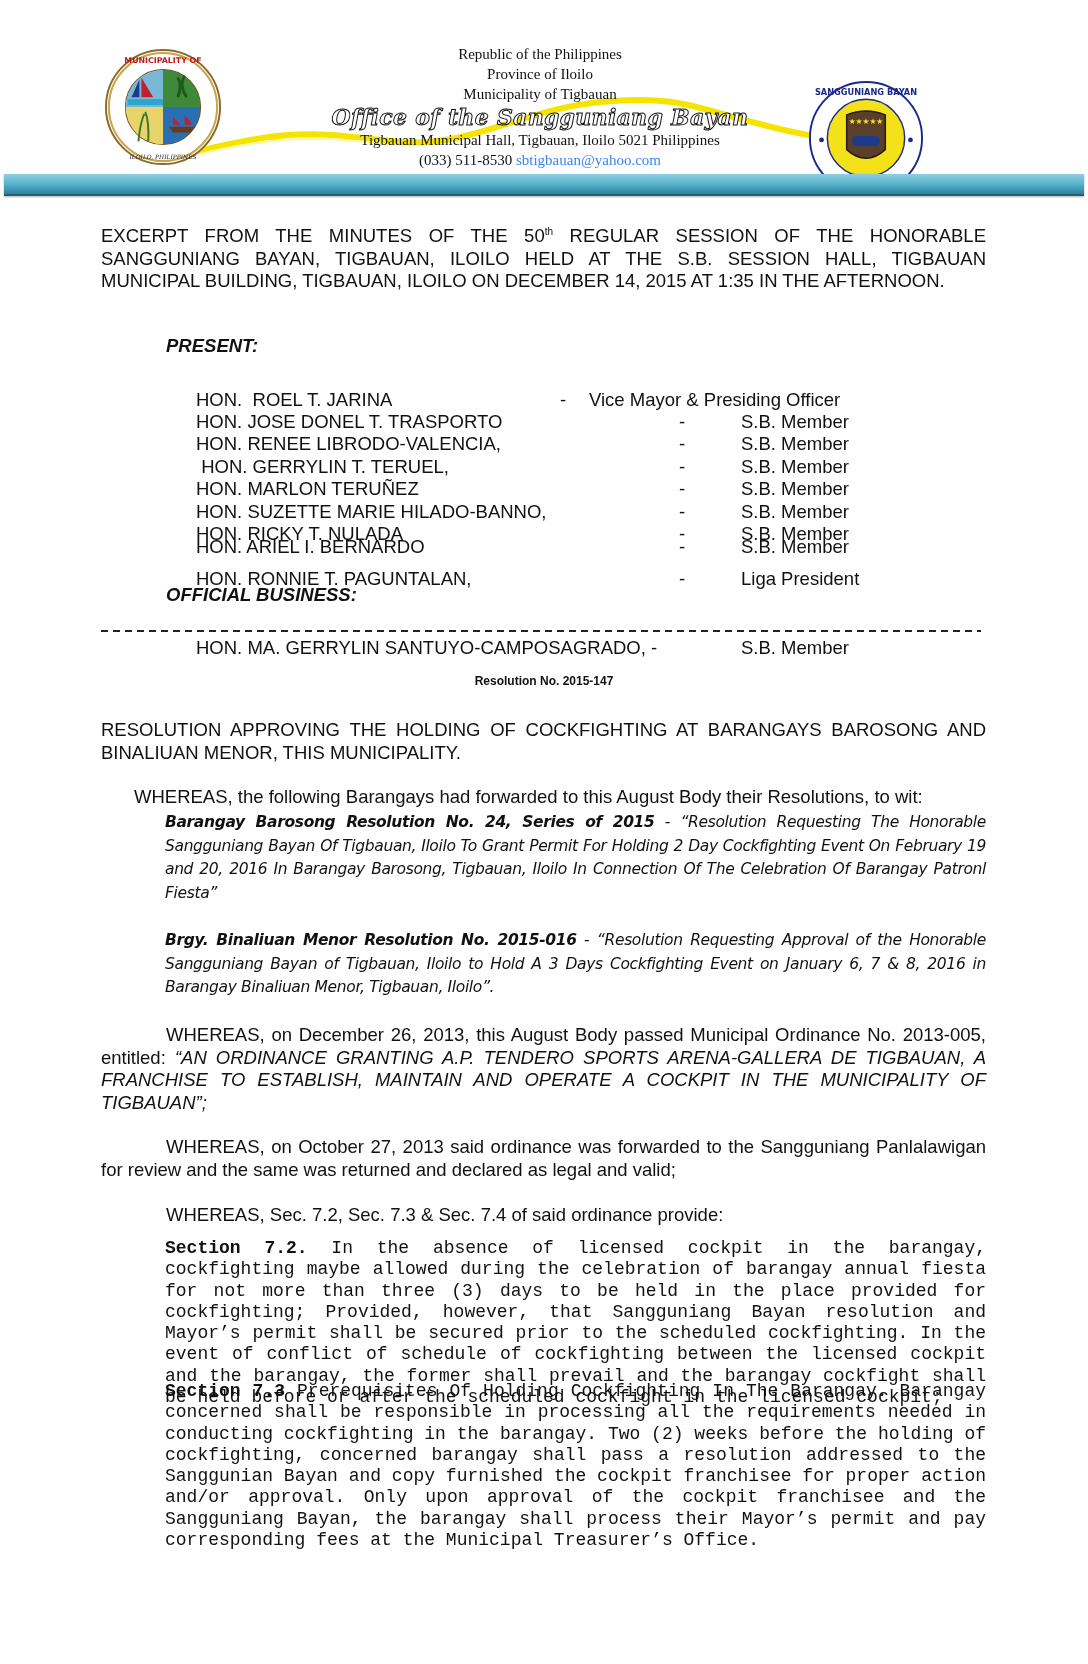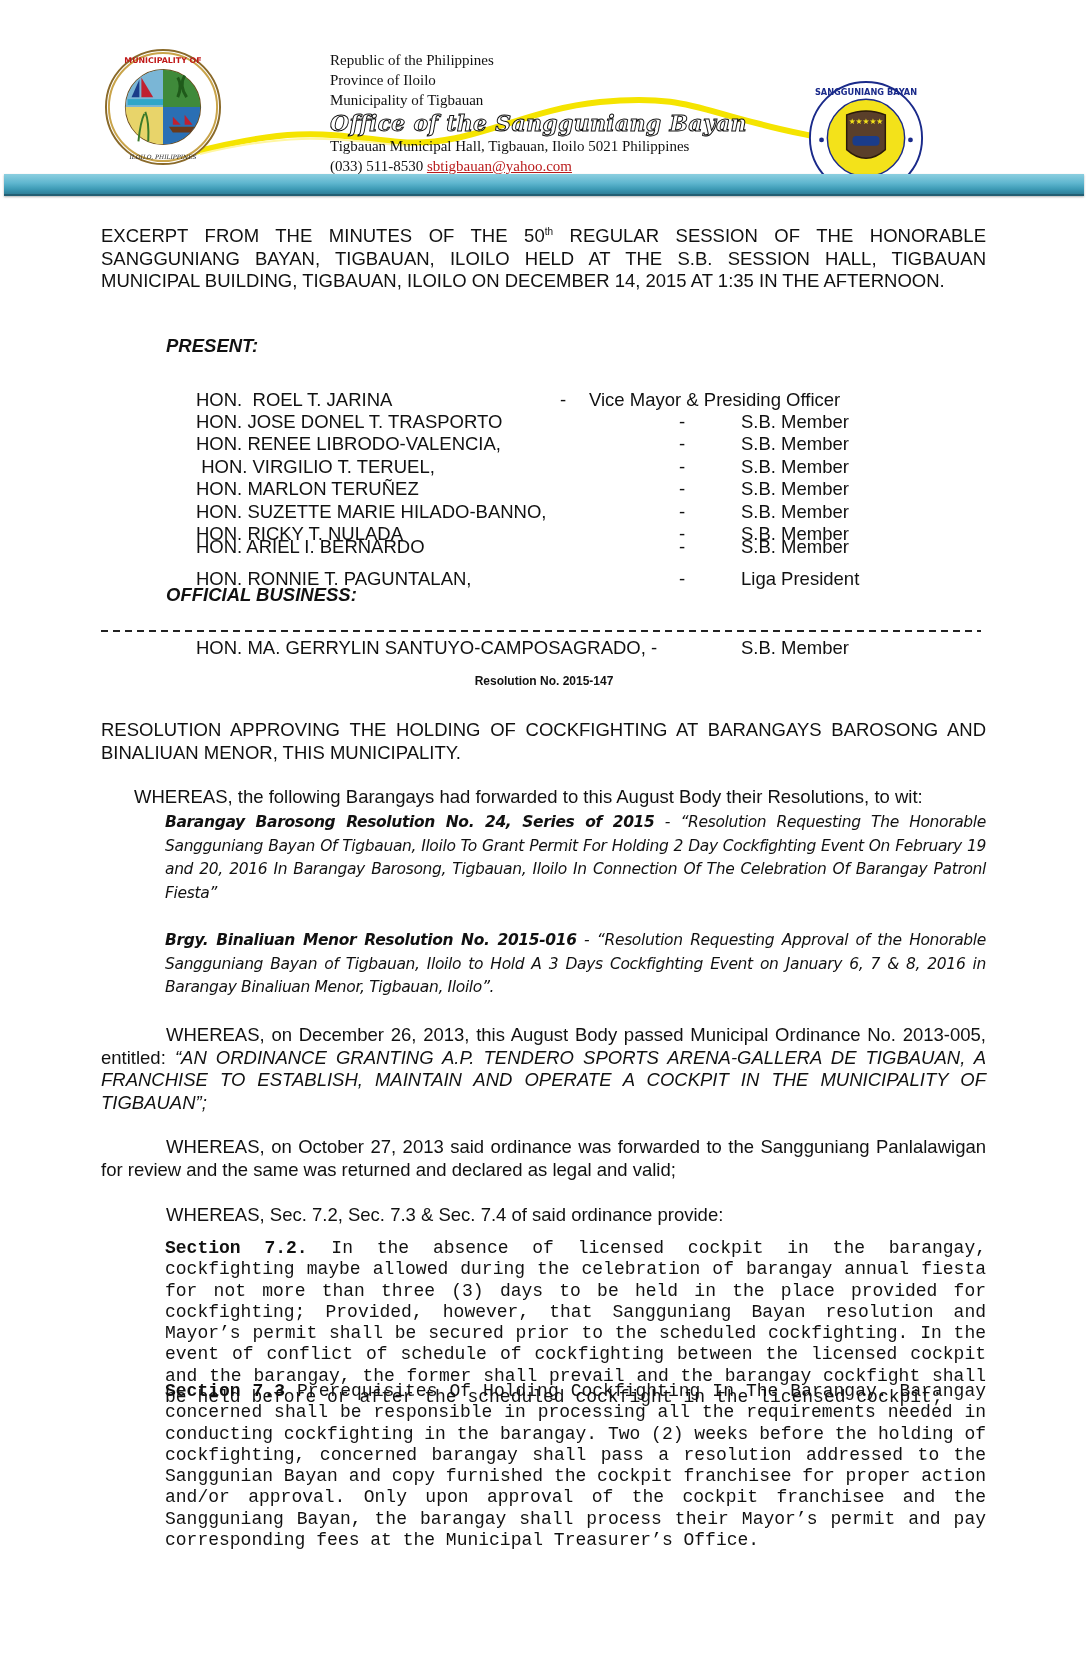--- a/index.html
+++ b/index.html
@@ -4,25 +4,25 @@
 <style>
   html, body { margin: 0; padding: 0; background: #ffffff; }
   body { width: 1088px; height: 1664px; position: relative; overflow: hidden; color: #111; }
   .page { position: absolute; left: 0; top: 0; width: 1088px; height: 1664px; }
 
   
   .letterhead { position: absolute; left: 0; top: 40px; width: 968px; height: 160px; }
   .seal-left { position: absolute; left: 104px; top: 8px; width: 118px; height: 118px; }
   .seal-right { position: absolute; left: 808px; top: 40px; width: 116px; height: 116px; }
   .swoosh { position: absolute; left: 0; top: 0; width: 1088px; height: 160px; }
-  .lh-text { position: absolute; left: 330px; top: 10px; width: 420px; 
+  .lh-text { position: absolute; left: 330px; top: 4px; width: 420px; text-align: center;
              font-family: "Liberation Serif", serif; font-size: 15px; line-height: 20px; color: #111; }
   .lh-office { font-family: "DejaVu Serif", serif; font-style: italic; font-size: 22px; line-height: 26px;
                color: #fff; -webkit-text-stroke: 1px #111; font-weight: bold; letter-spacing: 0.3px; }
-  .lh-email { color: #b91c1c; text-decoration: underline; }
+  .lh-email { color: #3b82f6; }
   .bar { position: absolute; left: 4px; top: 134px; width: 1080px; height: 20px;
          background: linear-gradient(#8ccfe0 0%, #5fb6cf 45%, #3e9bb6 75%, #2f7f98 100%);
          border-bottom: 2px solid #245f73; box-shadow: 0 1px 2px rgba(0,0,0,0.3); }
 
   
   .sans { font-family: "Liberation Sans", sans-serif; }
   .caption { position: absolute; left: 101px; width: 885px; font-size: 18.5px; line-height: 22.5px; text-align: justify; }
 
   .block-title { position: absolute; left: 166px; font-size: 18.5px; font-weight: bold; font-style: italic; }
   .row { position: absolute; left: 0; width: 1088px; height: 22px; font-size: 18.5px; line-height: 22px; margin-top: 31px; }
@@ -115,21 +115,21 @@
       <span class="nm">HON. JOSE DONEL T. TRASPORTO</span>
       <span class="dash" style="left:679px;">-</span>
       <span class="pos" style="left:741px;">S.B. Member</span>
     </div>
     <div class="row sans" style="top:402px;">
       <span class="nm">HON. RENEE LIBRODO-VALENCIA,</span>
       <span class="dash" style="left:679px;">-</span>
       <span class="pos" style="left:741px;">S.B. Member</span>
     </div>
     <div class="row sans" style="top:425px;">
-      <span class="nm"> HON. VIRGILIO T. TERUEL,</span>
+      <span class="nm"> HON. GERRYLIN T. TERUEL,</span>
       <span class="dash" style="left:679px;">-</span>
       <span class="pos" style="left:741px;">S.B. Member</span>
     </div>
     <div class="row sans" style="top:447px;">
       <span class="nm">HON. MARLON TERUÑEZ</span>
       <span class="dash" style="left:679px;">-</span>
       <span class="pos" style="left:741px;">S.B. Member</span>
     </div>
     <div class="row sans" style="top:470px;">
       <span class="nm">HON. SUZETTE MARIE HILADO-BANNO,</span>

